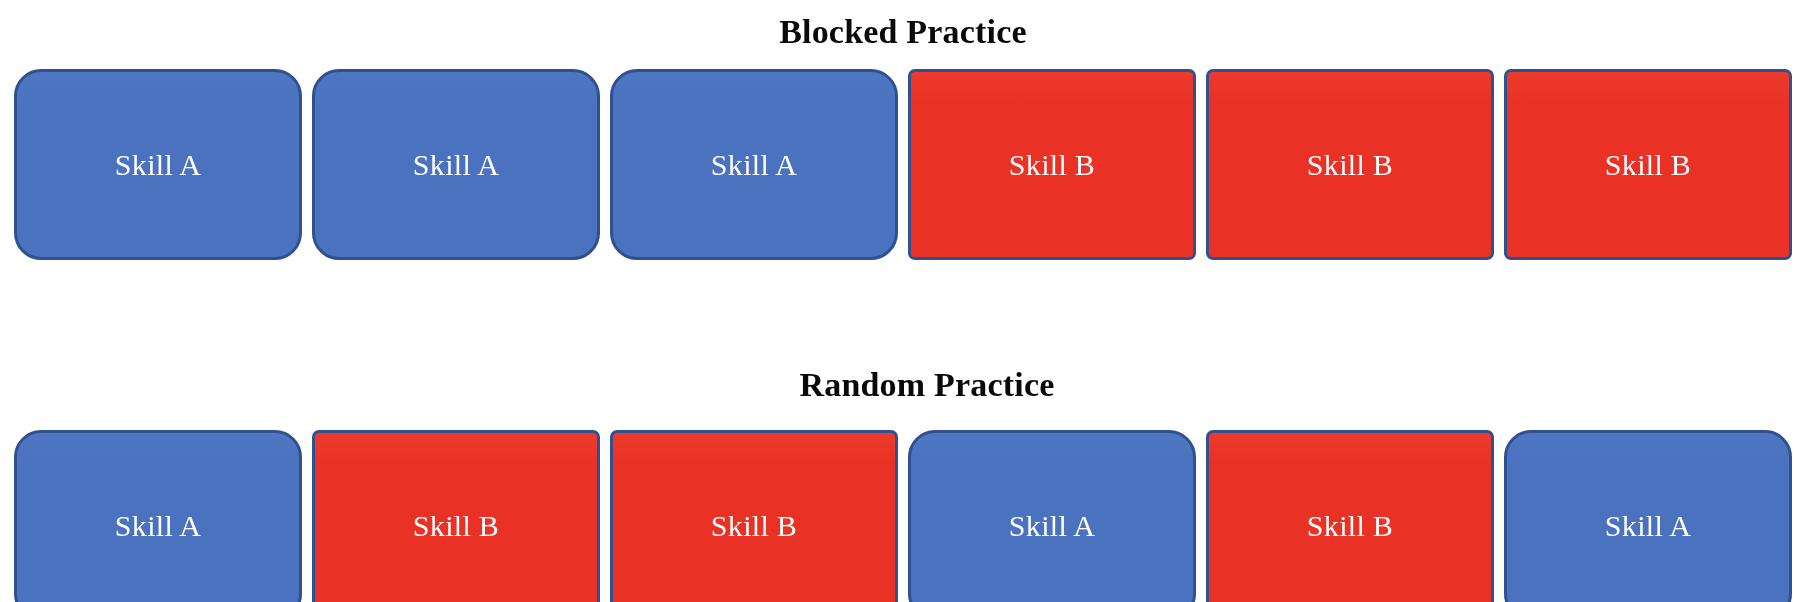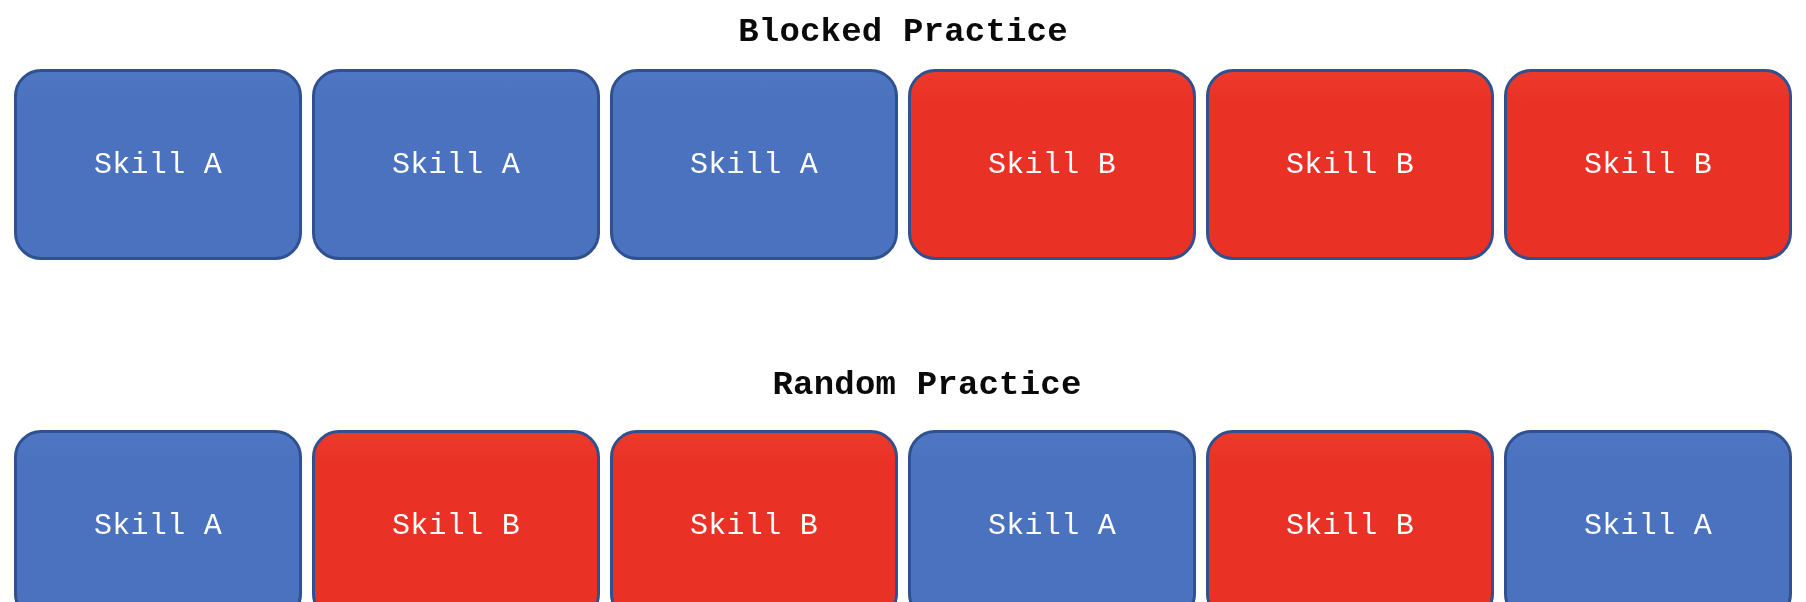--- a/index.html
+++ b/index.html
@@ -5,21 +5,21 @@
   html, body {
     margin: 0;
     padding: 0;
     background: #ffffff;
   }
   .canvas {
     position: relative;
     width: 1806px;
     height: 602px;
     background: var(--background, #ffffff);
-    font-family: Liberation Mono, monospace;
+    font-family: Liberation Serif, serif;
     overflow: hidden;
   }
   .row-title {
     text-align: center;
     font-size: 34px;
     line-height: 38px;
     font-weight: 600;
     letter-spacing: 0.2px;
     color: var(--title, #0a0a0a);
   }
@@ -40,20 +40,21 @@
     border-radius: 27px;
     display: flex;
     align-items: center;
     justify-content: center;
   }
   .skill-box.a {
     background: linear-gradient(180deg, #4f76c2 0%, var(--skill-a-fill, #4a72be) 18%, var(--skill-a-fill, #4a72be) 100%);
   }
   .skill-box.b {
     background: linear-gradient(180deg, #ec3a2b 0%, var(--skill-b-fill, #e93126) 18%, var(--skill-b-fill, #e93126) 100%);
+    border-radius: 7px;
   }
   .skill-label {
     color: var(--box-label, #ffffff);
     font-size: 30px;
     line-height: 1;
     font-weight: 400;
     letter-spacing: 0.3px;
   }
 </style>
 </head>

